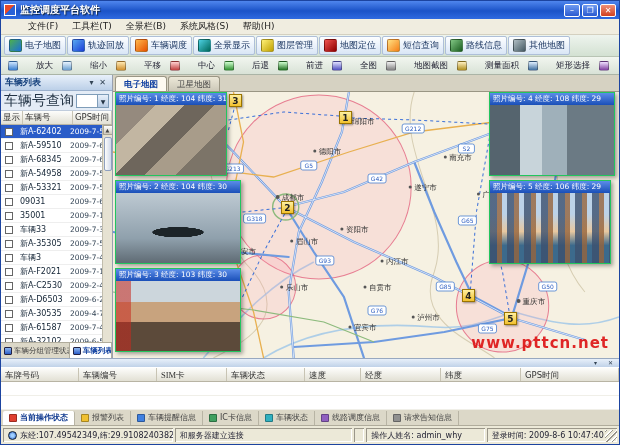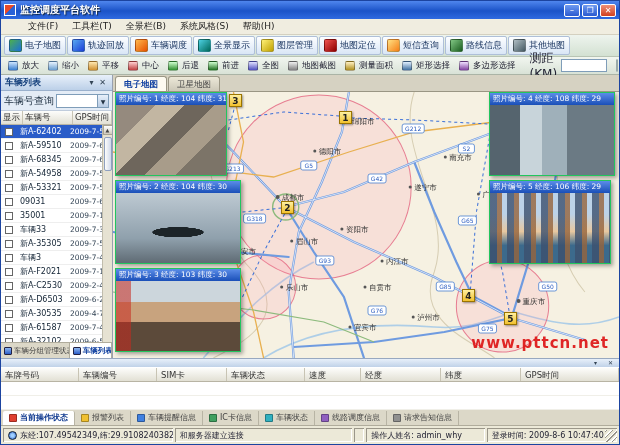--- a/index.html
+++ b/index.html
@@ -23,21 +23,21 @@
   .tbtn { display:flex; align-items:center; gap:3px; height:19px; padding:0 4px; border:1px solid #aebfd8; border-radius:2px; background:linear-gradient(#fdfeff,#d9e6f6); font-size:9px; color:#1a3560; white-space:nowrap; }
   .tico { width:13px; height:13px; border-radius:2px; border:1px solid rgba(0,0,0,.25); flex:0 0 13px; }
   .i0{background:linear-gradient(135deg,#4caf50,#1b6fd8);} .i1{background:linear-gradient(135deg,#58a8f0,#1b3fd8);}
   .i2{background:linear-gradient(135deg,#ffb74d,#e65100);} .i3{background:linear-gradient(135deg,#4dd0e1,#00695c);}
   .i4{background:linear-gradient(135deg,#fff176,#c0a000);} .i5{background:linear-gradient(135deg,#ef5350,#8e0000);}
   .i6{background:linear-gradient(135deg,#ffe082,#f57f17);} .i7{background:linear-gradient(135deg,#ba68c8,#4a148c);}
   .i8{background:linear-gradient(135deg,#81c784,#1b5e20);} .i9{background:linear-gradient(135deg,#b0bec5,#455a64);}
 
   
   .tb2 { height:18px; flex:0 0 18px; background:linear-gradient(#f2f6f0,#d8e2d6); border-bottom:1px solid #aab4a6; display:flex; align-items:center; padding:0 3px; gap:1px; }
-  .sbtn { display:flex; align-items:center; gap:4px; height:15px; padding:0 3px; font-size:8.5px; color:#223; border:1px solid transparent; border-radius:2px; white-space:nowrap; }
+  .sbtn { display:flex; align-items:center; gap:18px; height:15px; padding:0 3px; font-size:8.5px; color:#223; border:1px solid transparent; border-radius:2px; white-space:nowrap; }
   .sico { width:10px; height:10px; border-radius:2px; border:1px solid rgba(0,0,0,.3); flex:0 0 10px; }
   .z0{background:linear-gradient(#cfe6ff,#3a7fd0);} .z1{background:linear-gradient(#e8f4ff,#6a9fd0);}
   .z2{background:linear-gradient(#ffe8b0,#d09030);} .z3{background:linear-gradient(#ffd0d0,#c04040);}
   .z4{background:linear-gradient(#d0ffd0,#309030);} .z5{background:linear-gradient(#d0ffd0,#207020);}
   .z6{background:linear-gradient(#e0e0ff,#5050c0);} .z7{background:linear-gradient(#f0f0f0,#808080);}
   .z8{background:linear-gradient(#fff0c0,#b09020);} .z9{background:linear-gradient(#e0f0ff,#4070a0);}
   .z10{background:linear-gradient(#f0e0ff,#8040a0);}
   .distlbl { font-size:12px; color:#223; margin-left:4px; }
   .distinput { width:46px; height:13px; border:1px solid #7f9db9; background:#fff; font-size:8px; margin:0 3px; }
   .mini { width:13px; height:13px; border:1px solid #9aa; border-radius:2px; }
@@ -47,21 +47,21 @@
 
   
   .main { flex:1 1 auto; display:flex; min-height:0; }
 
   
   .lpanel { width:112px; flex:0 0 112px; border-right:1px solid #98a0b0; background:#f2f5fa; display:flex; flex-direction:column; }
   .phead { height:16px; flex:0 0 16px; background:linear-gradient(#e8f0fa,#bcd0e8); border-bottom:1px solid #9ab0cc; display:flex; align-items:center; padding:0 4px; }
   .phead .t { font-size:9px; font-weight:bold; color:#16417c; flex:1; }
   .hic { font-size:8px; color:#345; width:11px; text-align:center; }
   .srow { height:20px; flex:0 0 20px; display:flex; align-items:center; gap:2px; padding:0 3px; background:#e4ecf6; border-bottom:1px solid #c0ccdc; }
-  .srow .lbl { font-size:10px; color:#234; white-space:nowrap; }
+  .srow .lbl { font-size:14px; color:#234; white-space:nowrap; }
   .combo { flex:1; height:14px; border:1px solid #7f9db9; background:#fff; display:flex; }
   .combo input { flex:1; border:0; width:20px; font-size:8px; }
   .combo .arr { width:11px; background:linear-gradient(#e8f0fa,#b8cce4); border-left:1px solid #7f9db9; font-size:6px; text-align:center; line-height:13px; color:#234; }
   .vcols { height:14px; flex:0 0 14px; display:flex; background:linear-gradient(#fdfdfb,#e2e0d4); border-bottom:1px solid #b8b4a4; }
   .vcols span { font-size:8.5px; color:#333; border-right:1px solid #c8c4b4; padding:1px 2px; overflow:hidden; white-space:nowrap; }
   .vc0{width:22px;} .vc1{width:50px;} .vc2{flex:1;}
   .vbody { flex:1; position:relative; overflow:hidden; background:#fff; }
   .vrows { position:absolute; inset:0 10px 0 0; }
   .vrow { height:14px; display:flex; align-items:center; border-bottom:1px solid #eee; }
   .vrow .cb { width:8px; height:8px; border:1px solid #666; background:#fff; margin:0 7px 0 4px; flex:0 0 8px; }
@@ -108,21 +108,21 @@
   .river { stroke:#9cc6e8; stroke-width:1.6; fill:none; opacity:.8; }
   .zone { fill:rgba(255,150,170,.18); stroke:rgba(225,90,120,.75); stroke-width:1; }
   .conn { stroke:#3a6fd8; stroke-width:1; stroke-dasharray:3 3; fill:none; }
   .bord { fill:none; stroke:#d6cdb2; stroke-width:1; }
 
   
   .bstrip { height:9px; flex:0 0 9px; background:linear-gradient(#e8f0fa,#c0d2e8); border-top:1px solid #98a8c0; display:flex; justify-content:flex-end; align-items:center; padding-right:3px; gap:4px; }
   .bstrip .hic { font-size:6px; line-height:8px; }
   .bcols { height:15px; flex:0 0 15px; display:flex; background:linear-gradient(#fdfdfb,#e2e0d4); border-bottom:1px solid #b8b4a4; border-top:1px solid #fff; }
   .bcols span { font-size:8.5px; color:#333; border-right:1px solid #c8c4b4; padding:2px 4px; white-space:nowrap; overflow:hidden; }
-  .bc0{width:78px;} .bc1{width:78px;} .bc2{width:70px;} .bc3{width:78px;} .bc4{width:56px;} .bc5{width:80px;} .bc6{width:80px;} .bc7{flex:1;}
+  .bc0{width:78px;} .bc1{width:78px;} .bc2{width:70px;font-family:Liberation Serif, serif;} .bc3{width:78px;} .bc4{width:56px;} .bc5{width:80px;} .bc6{width:80px;} .bc7{flex:1;}
   .bbody { height:28px; flex:0 0 28px; background:#fff; border-bottom:1px solid #c8c4b4; }
   .bline { height:14px; border-bottom:1px solid #f0efe8; }
   .btabs { height:16px; flex:0 0 16px; display:flex; align-items:center; background:#dcd8c8; border-bottom:1px solid #b0ac9c; padding-left:2px; }
   .btab { display:flex; align-items:center; gap:3px; font-size:8px; color:#444; padding:0 6px; height:14px; border-right:1px solid #b8b4a4; white-space:nowrap; }
   .btab.on { background:#fff; color:#103a90; font-weight:bold; border:1px solid #9a96 84; border-radius:2px 2px 0 0; }
   .btico { width:8px; height:8px; border-radius:1px; border:1px solid rgba(0,0,0,.3); flex:0 0 8px; }
   .t0{background:#e04030;} .t1{background:#f0c030;} .t2{background:#4080e0;} .t3{background:#40a060;} .t4{background:#30b0c0;} .t5{background:#9060c0;} .t6{background:#909090;}
 
   
   .statusbar { height:18px; flex:0 0 18px; background:#ece9d8; display:flex; align-items:stretch; gap:2px; padding:2px; }

